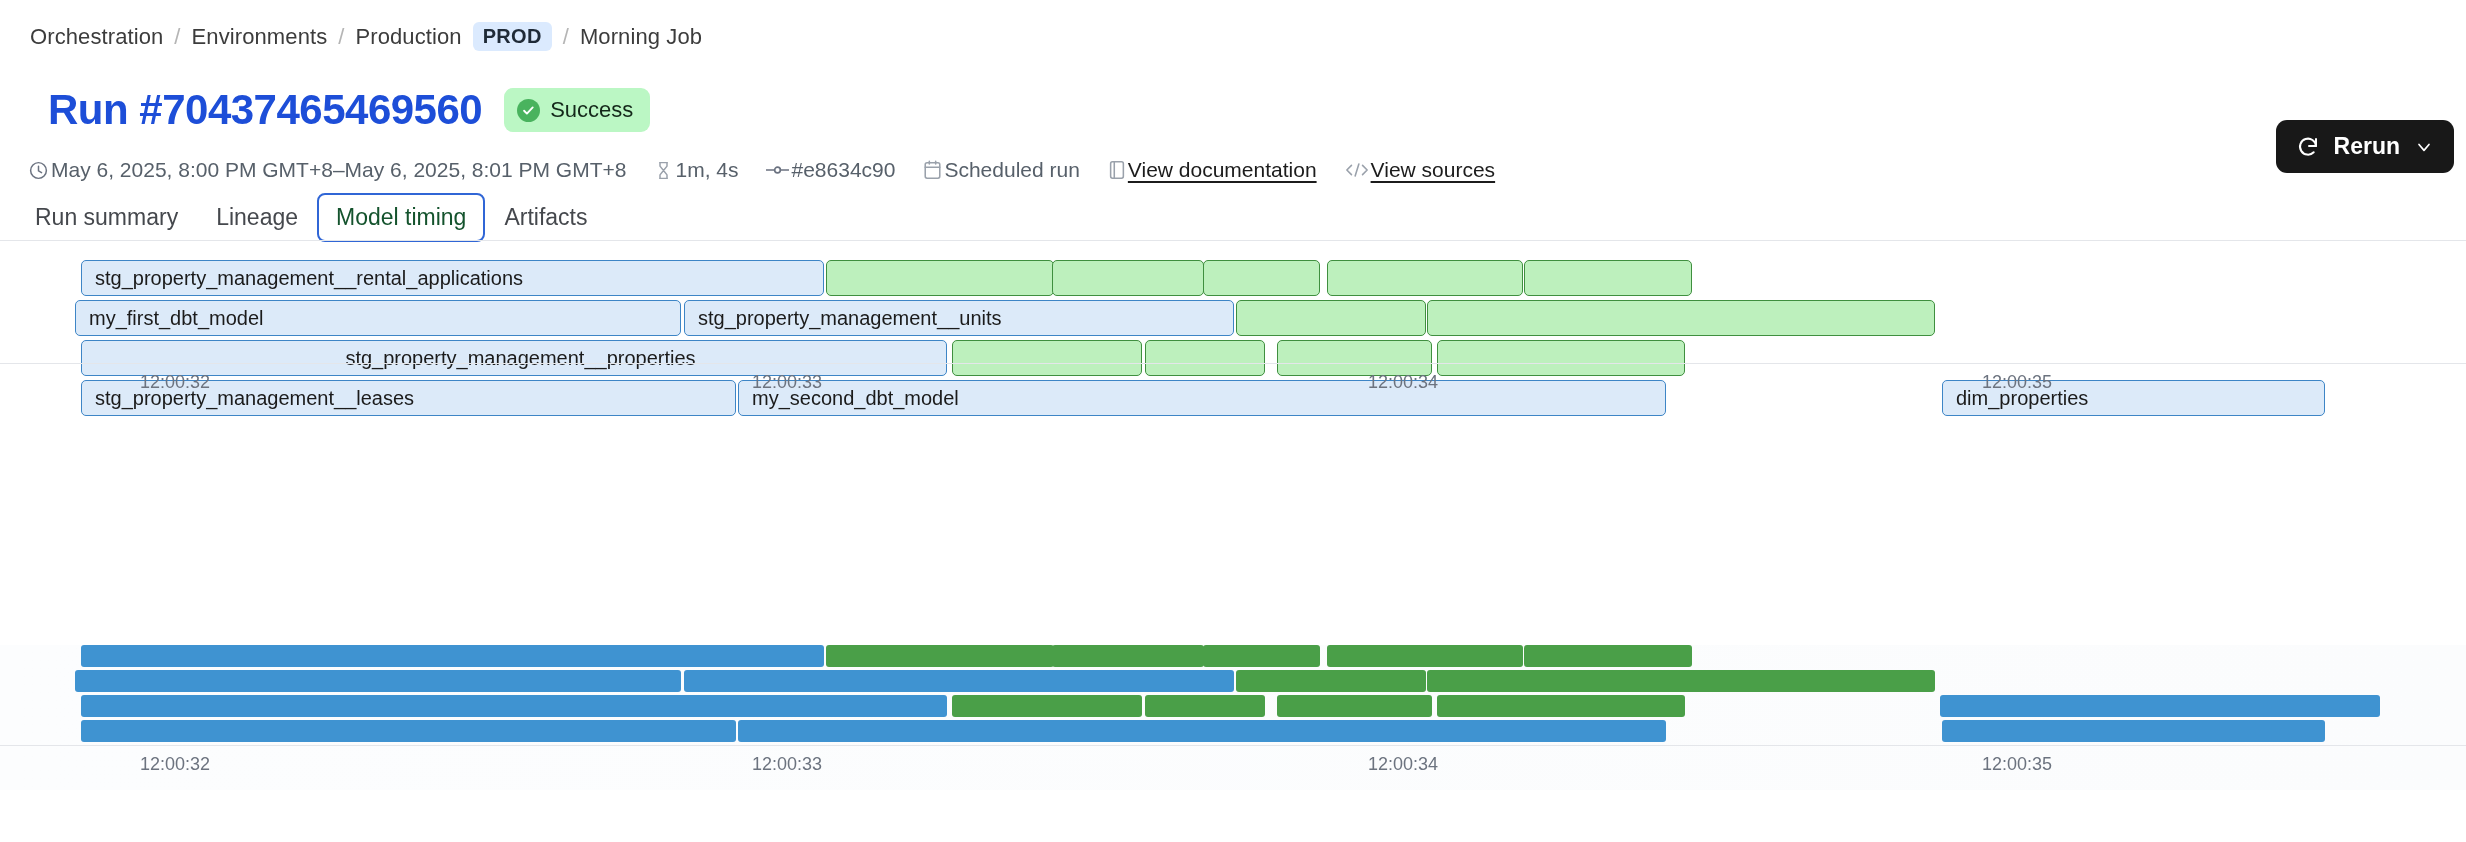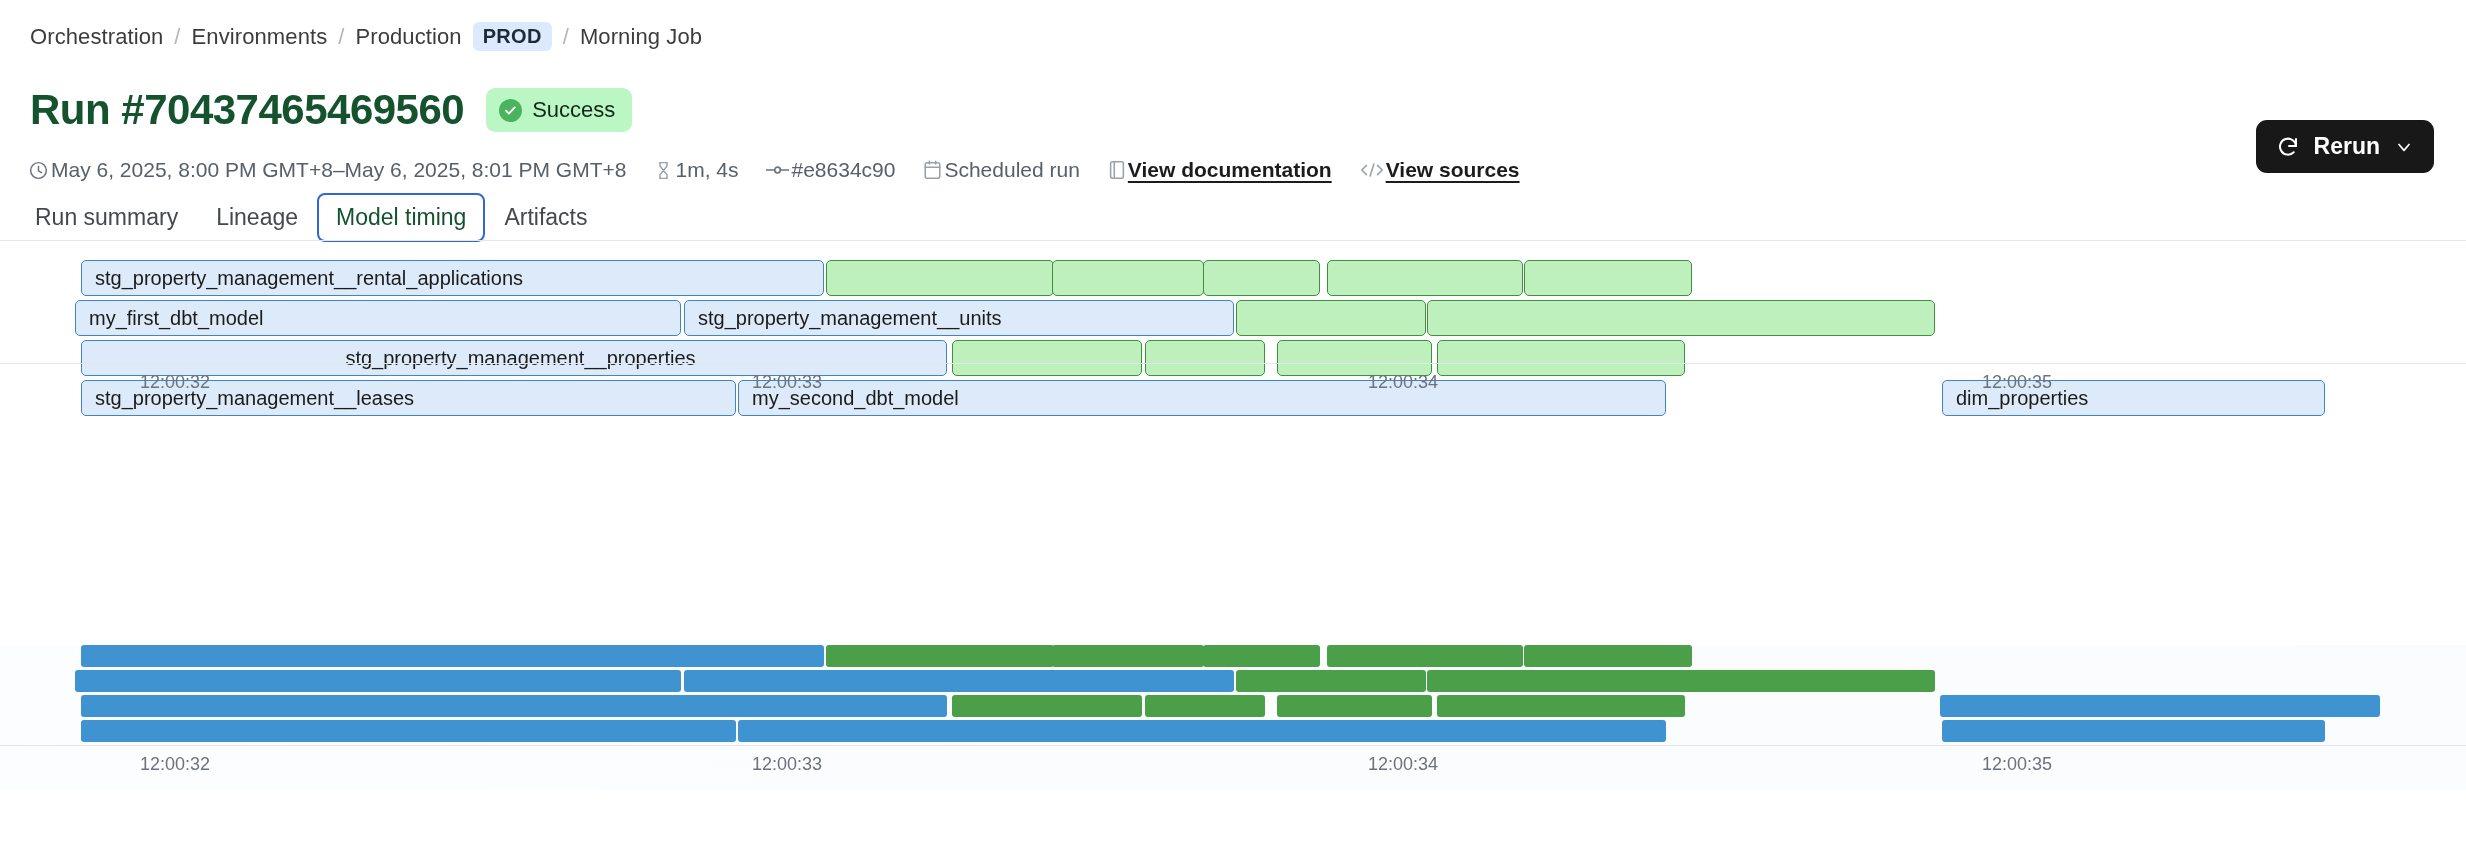--- a/index.html
+++ b/index.html
@@ -37,22 +37,23 @@
   
   .title-row {
     position: absolute;
     left: 30px; top: 88px;
     display: flex; align-items: center;
   }
   .page-title {
     font-size: 42px;
     font-weight: 700;
     letter-spacing: -0.5px;
-    color: #14532d;
+    color: #1d4ed8;
     line-height: 1;
+    margin-left: 18px;
   }
   .status-badge {
     margin-left: 22px;
     display: inline-flex; align-items: center;
     gap: 10px;
     background: #bbf7c4;
     color: #14281a;
     border-radius: 9px;
     padding: 9px 17px 9px 13px;
     font-size: 22px;
@@ -69,21 +70,21 @@
   
   .meta-row {
     position: absolute;
     left: 28px; top: 158px;
     display: flex; align-items: center;
     font-size: 21px;
     color: #57606a;
   }
   .meta-item { display: inline-flex; align-items: center; gap: 2px; margin-right: 28px; white-space: nowrap; }
   .meta-item svg { display: block; flex: none; }
-  .meta-link { color: #1c1c1c; font-weight: 700; text-decoration: underline; text-underline-offset: 4px; cursor: pointer; }
+  .meta-link { color: #1c1c1c; font-weight: 400; text-decoration: underline; text-underline-offset: 4px; cursor: pointer; }
 
   
   .tabs {
     position: absolute;
     left: 16px; top: 193px;
     display: flex; align-items: center;
   }
   .tab {
     font-size: 23px;
     color: #45484d;
@@ -102,21 +103,21 @@
   .tab-underline {
     position: absolute;
     left: 0; top: 240px;
     width: 2466px; height: 1px;
     background: #e4e6ea;
   }
 
   
   .rerun-btn {
     position: absolute;
-    right: 32px; top: 120px;
+    right: 12px; top: 120px;
     display: inline-flex; align-items: center; gap: 14px;
     background: #181818;
     color: #ffffff;
     border-radius: 11px;
     padding: 13px 20px;
     font-size: 23px;
     font-weight: 600;
     cursor: pointer;
     border: none;
     font-family: "Liberation Sans", sans-serif;

